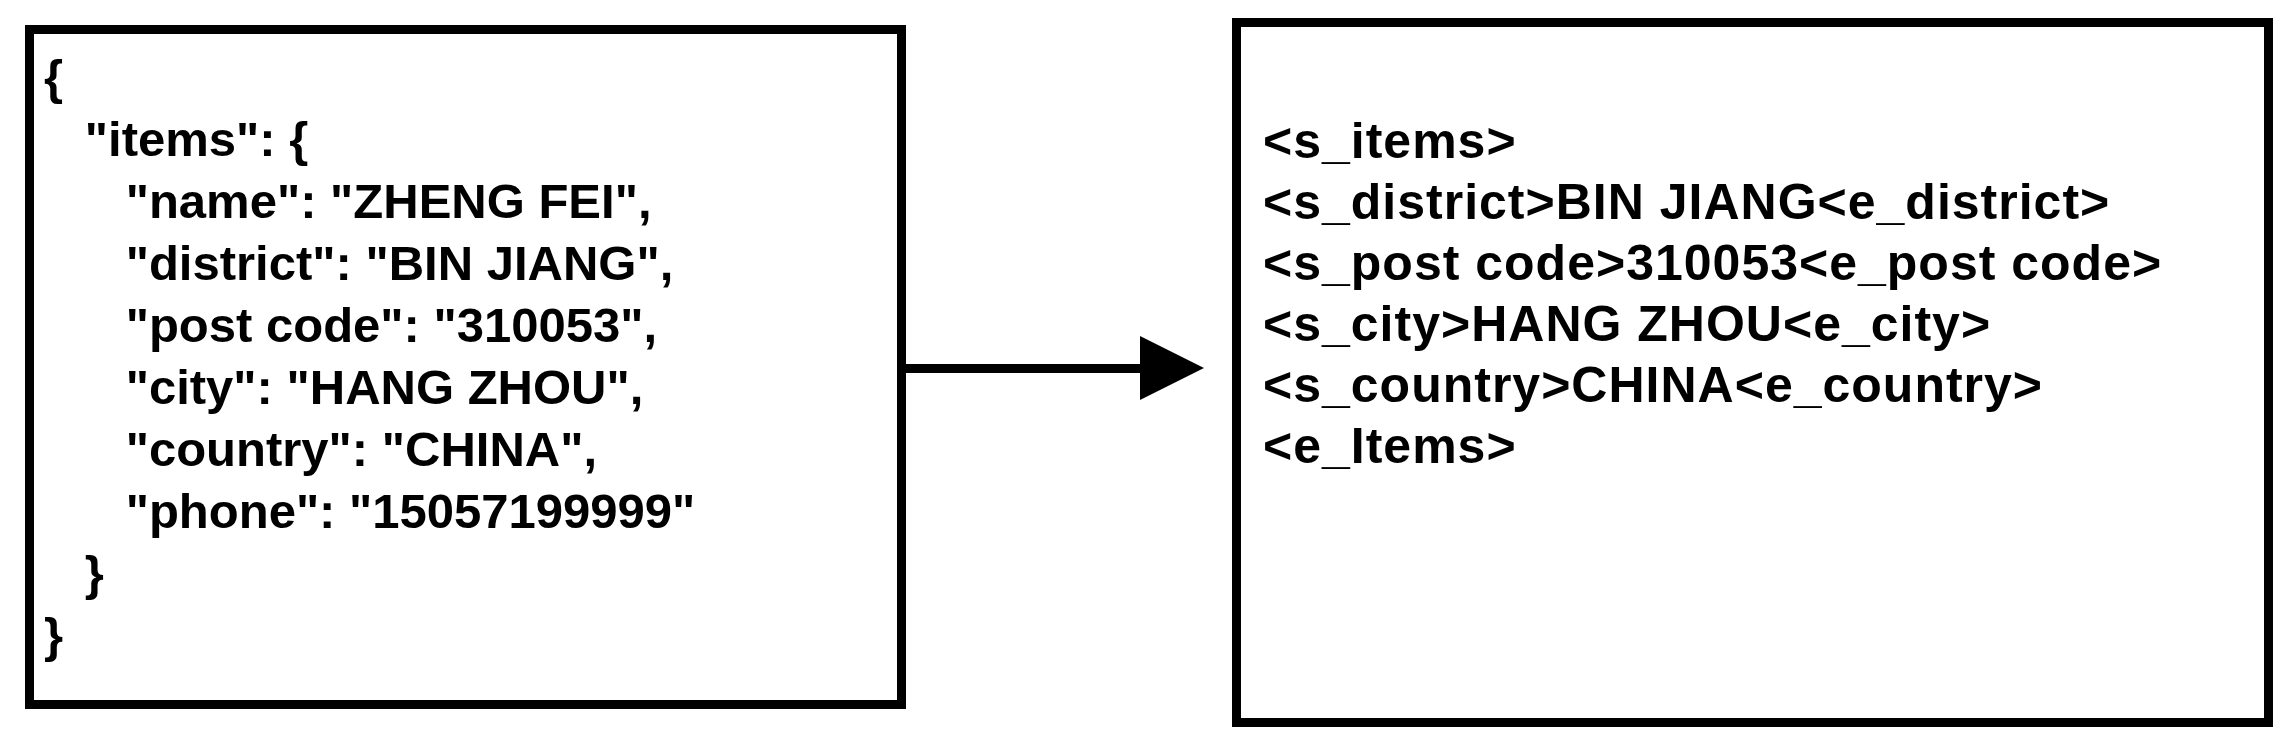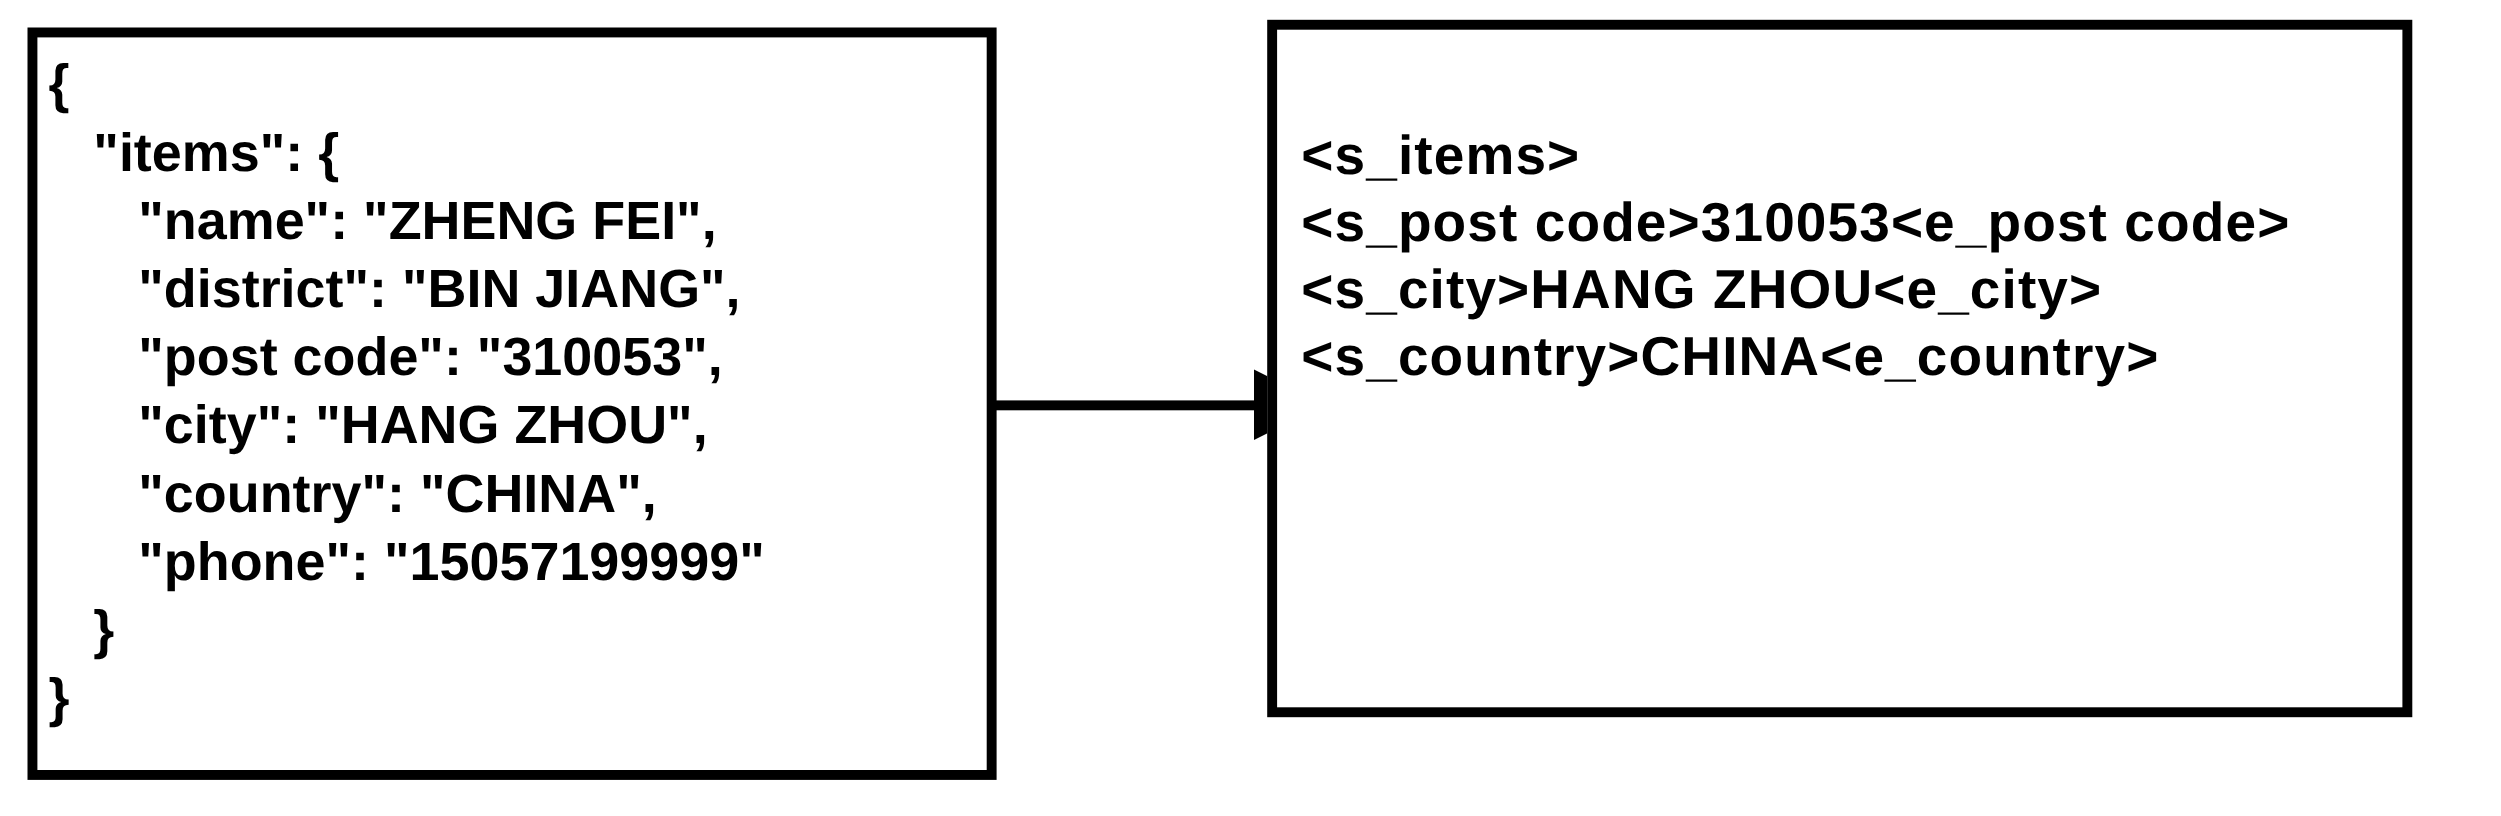--- a/index.html
+++ b/index.html
@@ -22,24 +22,24 @@
     border: 9px solid #000000;
     background: #ffffff;
   }
   .json-box {
     left: 25px;
     top: 25px;
     width: 881px;
     height: 684px;
   }
   .token-box {
-    left: 1152px;
+    left: 1232px;
     top: 18px;
     width: 1041px;
-    height: 634px;
+    height: 709px;
   }
   .code {
     position: absolute;
     inset: 0;
   }
   .json-box .code {
     padding: 12px 0 0 10px;
   }
   .token-box .code {
     padding: 84px 0 0 22px;
@@ -118,24 +118,26 @@
     <div class="arrow-shaft"></div>
     <div class="arrow-head"></div>
   </div>
 
   <div class="box token-box">
     <div class="code">
 
         <div class="line">&lt;s_items&gt;</div>
 
 
+        <div class="line">&lt;s_district&gt;BIN JIANG&lt;e_district&gt;</div>
 
         <div class="line">&lt;s_post code&gt;310053&lt;e_post code&gt;</div>
 
         <div class="line">&lt;s_city&gt;HANG ZHOU&lt;e_city&gt;</div>
 
         <div class="line">&lt;s_country&gt;CHINA&lt;e_country&gt;</div>
 
 
+        <div class="line">&lt;e_Items&gt;</div>
       </div>
   </div>
 
 </div>
 
 </body></html>

